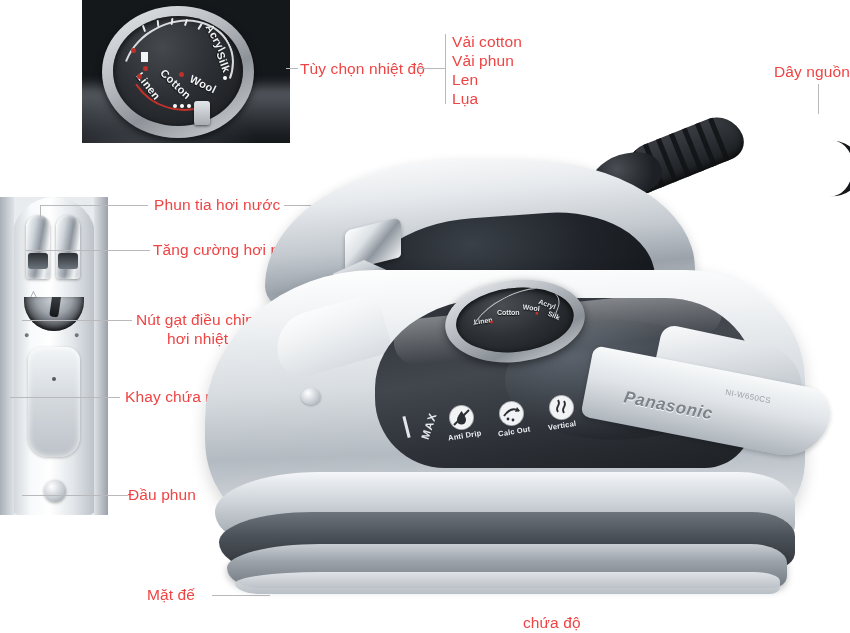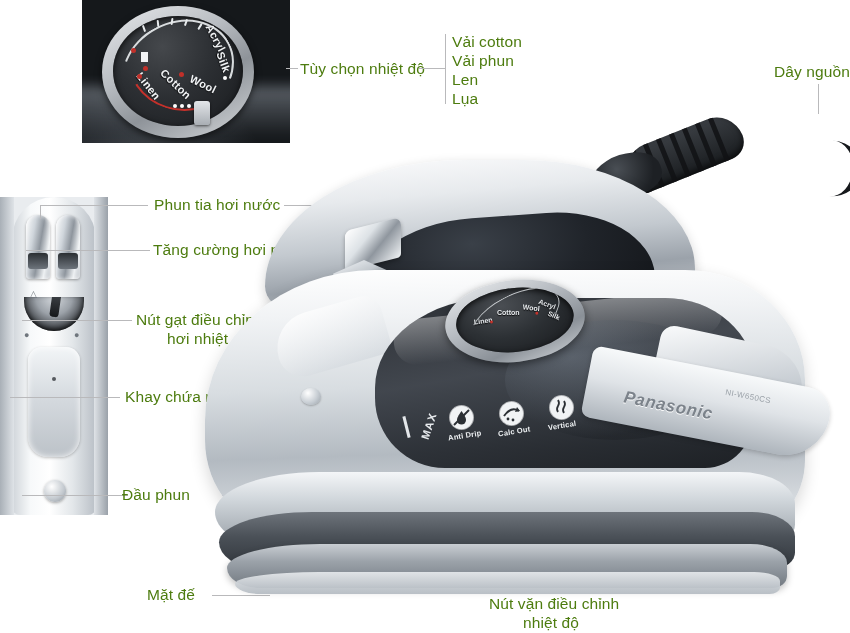--- a/index.html
+++ b/index.html
@@ -9,21 +9,21 @@
     -webkit-font-smoothing:antialiased;
   }
   #stage{
     position:relative;
     width:850px;height:633px;
     background:#ffffff;
     overflow:hidden;
   }
   .lbl{
     position:absolute;
-    color:#4d7c0f;
+    color:#ef4444;
     font-size:15.5px;
     line-height:19px;
     white-space:nowrap;
     letter-spacing:.1px;
   }
   .lbl.ctr{text-align:center;}
   .line{position:absolute;background:#b9b9bb;}
   .hline{height:1px;}
   .vline{width:1px;}
 
@@ -412,29 +412,28 @@
   <div class="line hline" style="left:22px;top:320px;width:110px;"></div>
   <div class="lbl ctr" style="left:136px;top:310px;">Nút gạt điều chỉnh</div>
   <div class="lbl ctr" style="left:167px;top:329px;">hơi nhiệt</div>
   <div class="line hline" style="left:288px;top:320px;width:78px;"></div>
 
   <div class="line hline" style="left:10px;top:397px;width:110px;"></div>
   <div class="lbl" style="left:125px;top:387px;">Khay chứa nước</div>
   <div class="line hline" style="left:253px;top:397px;width:132px;"></div>
 
   <div class="line hline" style="left:22px;top:495px;width:106px;"></div>
-  <div class="lbl" style="left:122px;top:485px;">Đầu phun</div>
+  <div class="lbl" style="left:128px;top:485px;">Đầu phun</div>
   <div class="line hline" style="left:222px;top:495px;width:74px;"></div>
 
   <div class="lbl" style="left:147px;top:585px;">Mặt đế</div>
   <div class="line hline" style="left:212px;top:595px;width:58px;"></div>
 
   <div class="line vline" style="left:553px;top:346px;height:242px;"></div>
-  <div class="lbl ctr" style="left:489px;top:594px;">Nút vặn điều chỉnh</div>
-  <div class="lbl ctr" style="left:523px;top:613px;">nhiệt độ</div>
+  <div class="lbl ctr" style="left:523px;top:613px;">chứa độ</div>
 
   <div id="iron">
 
     <div class="cordTail"></div>
     <div class="cordProt">
       <span class="rib" style="left:10px;"></span>
       <span class="rib" style="left:24px;"></span>
       <span class="rib" style="left:38px;"></span>
       <span class="rib" style="left:52px;"></span>
       <span class="rib" style="left:66px;"></span>

